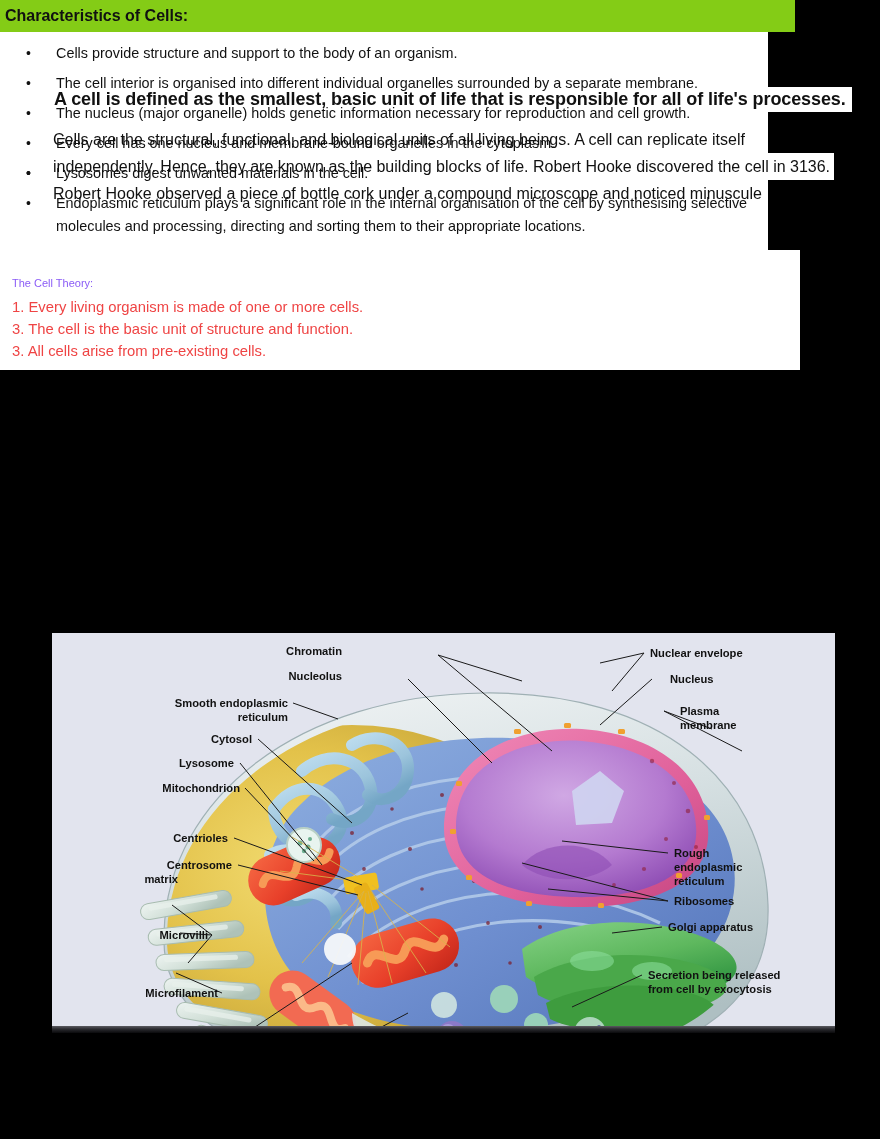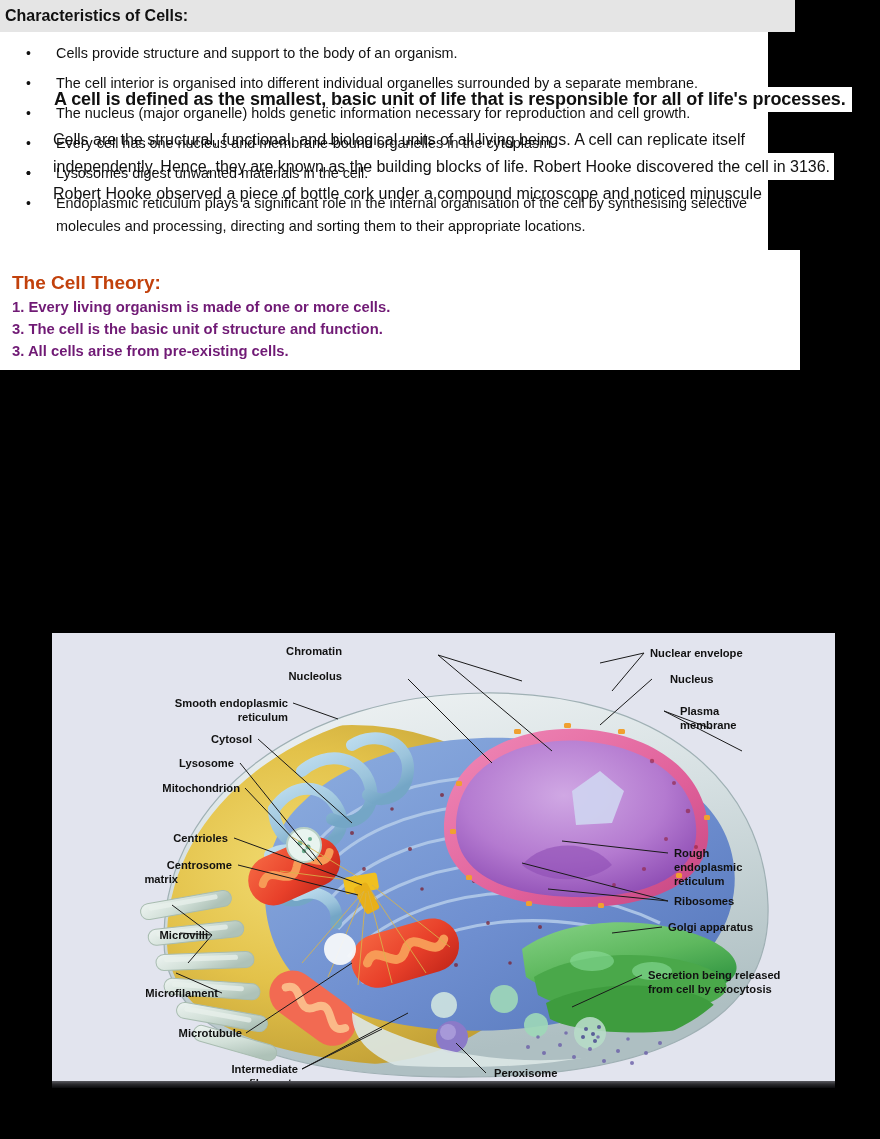--- a/index.html
+++ b/index.html
@@ -59,21 +59,21 @@
   #intro .line {
     line-height: 27px;
     height: 27px;
   }
 
   
   #charheading {
     left: 45px;
     top: 248px;
     width: 795px;
-    background: #e5e5e5;
+    background: #84cc16;
     font-size: 16px;
     font-weight: bold;
     line-height: 32px;
     height: 32px;
     padding-left: 5px;
     box-sizing: border-box;
     color: #111111;
   }
 
   
@@ -110,40 +110,39 @@
   
   #theorypanel {
     left: 40px;
     top: 519px;
     width: 800px;
     background: #ffffff;
     padding: 22px 0 8px 12px;
     box-sizing: border-box;
   }
   #theory-title {
-    font-size: 19px;
-    font-weight: bold;
-    color: #c2410c;
+    font-size: 11px;
+    font-weight: normal;
+    color: #8b5cf6;
     line-height: 22px;
     margin-bottom: 2px;
   }
   #theorypanel .tline {
     font-size: 14.8px;
     line-height: 22px;
-    color: #701a75;
-    font-weight: bold;
+    color: #ef4444;
   }
 
   
   #diagram-wrap {
     position: absolute;
     left: 52px;
     top: 633px;
     width: 783px;
-    height: 455px;
+    height: 400px;
     background: #e2e4ee;
     overflow: hidden;
   }
   #diagram-wrap .edgebar {
     position: absolute;
     left: 0; right: 0; bottom: 0;
     height: 7px;
     background: linear-gradient(to bottom, #5a5a60 0%, #2a2a2e 45%, #0a0a0c 100%);
   }
   #cellsvg { display: block; }

